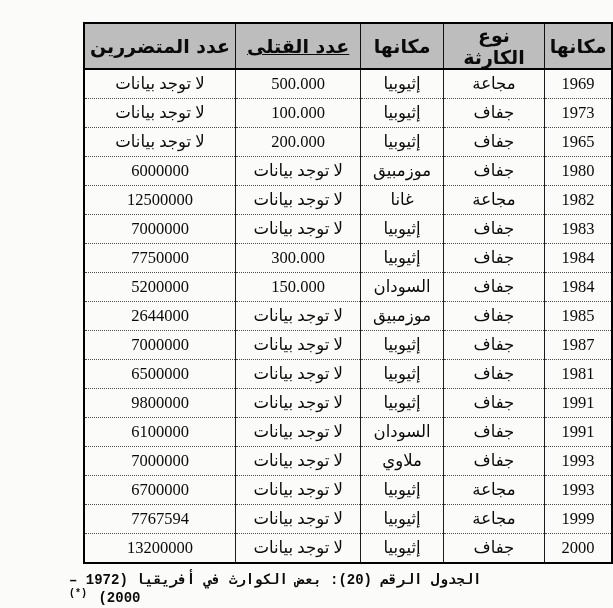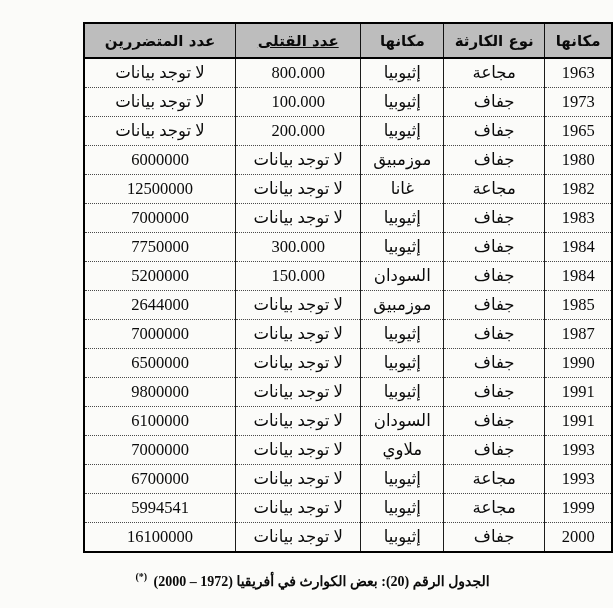--- a/index.html
+++ b/index.html
@@ -22,21 +22,21 @@
     table-layout: fixed;
     border: 2px solid #000;
   }
   table.disasters th {
     background: #bdbdbd;
     border: 1px solid #111;
     border-bottom: 2px solid #000;
     height: 33px;
     font-family: "DejaVu Sans", sans-serif;
     font-weight: bold;
-    font-size: 15px;
+    font-size: 19px;
     color: #0a0a0a;
     text-align: center;
     vertical-align: middle;
     padding: 0 3px;
   }
   table.disasters td {
     border-left: 1px solid #1c1c1c;
     border-right: 1px solid #1c1c1c;
     border-top: 1px dotted #4a4a4a;
     border-bottom: 1px dotted #4a4a4a;
@@ -52,27 +52,27 @@
   }
   .col-year     { width: 60px; }
   .col-type     { width: 95px; }
   .col-place    { width: 76px; }
   .col-deaths   { width: 119px; text-decoration: underline; }
   .col-affected { width: 145px; }
 
   .caption {
     position: absolute;
     top: 571px;
-    left: 83px;
+    left: 69px;
     width: 495px;
     box-sizing: border-box;
     direction: rtl;
-    text-align: center;
+    text-align: left;
     padding-right: 36px;
-    font-family: Liberation Serif, serif;
+    font-family: Liberation Mono, monospace;
     font-weight: bold;
     font-size: 14px;
     color: #0a0a0a;
   }
   .caption sup {
     font-size: 10px;
     margin-right: 3px;
   }
 </style>
 </head>
@@ -85,24 +85,24 @@
       <tr>
         <th class="col-year">مكانها</th>
         <th class="col-type">نوع الكارثة</th>
         <th class="col-place">مكانها</th>
         <th class="col-deaths">عدد القتلى</th>
         <th class="col-affected">عدد المتضررين</th>
       </tr>
     </thead>
     <tbody>
         <tr>
-          <td>1963</td>
-          <td>مجاعة</td>
-          <td>إثيوبيا</td>
-          <td>800.000</td>
+          <td>1969</td>
+          <td>مجاعة</td>
+          <td>إثيوبيا</td>
+          <td>500.000</td>
           <td>لا توجد بيانات</td>
         </tr>
         <tr>
           <td>1973</td>
           <td>جفاف</td>
           <td>إثيوبيا</td>
           <td>100.000</td>
           <td>لا توجد بيانات</td>
         </tr>
         <tr>
@@ -155,21 +155,21 @@
           <td>2644000</td>
         </tr>
         <tr>
           <td>1987</td>
           <td>جفاف</td>
           <td>إثيوبيا</td>
           <td>لا توجد بيانات</td>
           <td>7000000</td>
         </tr>
         <tr>
-          <td>1990</td>
+          <td>1981</td>
           <td>جفاف</td>
           <td>إثيوبيا</td>
           <td>لا توجد بيانات</td>
           <td>6500000</td>
         </tr>
         <tr>
           <td>1991</td>
           <td>جفاف</td>
           <td>إثيوبيا</td>
           <td>لا توجد بيانات</td>
@@ -194,28 +194,28 @@
           <td>مجاعة</td>
           <td>إثيوبيا</td>
           <td>لا توجد بيانات</td>
           <td>6700000</td>
         </tr>
         <tr>
           <td>1999</td>
           <td>مجاعة</td>
           <td>إثيوبيا</td>
           <td>لا توجد بيانات</td>
-          <td>5994541</td>
+          <td>7767594</td>
         </tr>
         <tr>
           <td>2000</td>
           <td>جفاف</td>
           <td>إثيوبيا</td>
           <td>لا توجد بيانات</td>
-          <td>16100000</td>
+          <td>13200000</td>
         </tr>
       </tbody>
   </table>
 
   <div class="caption">
     <span>الجدول الرقم (20): بعض الكوارث في أفريقيا (1972 – 2000)</span>
     <sup>(*)</sup>
   </div>
 
 </div>

